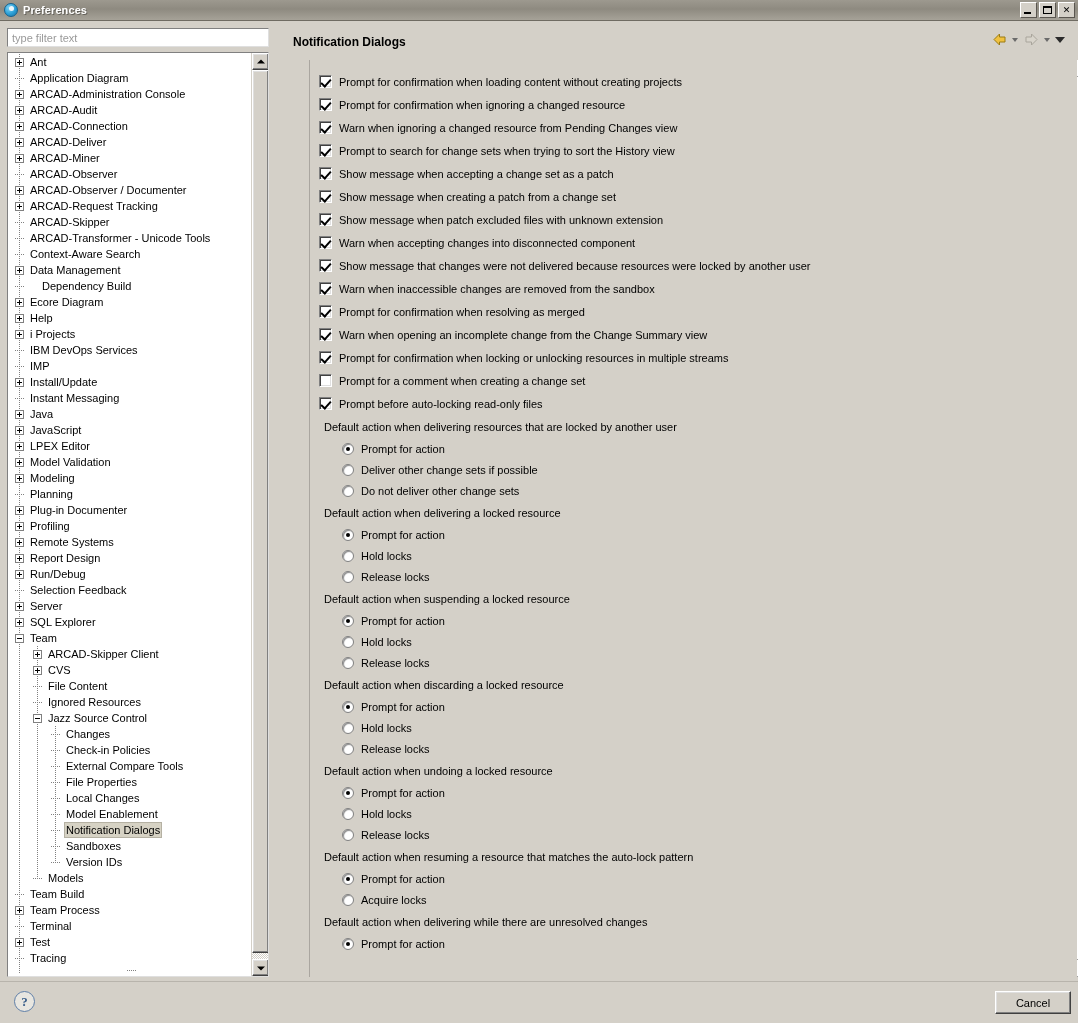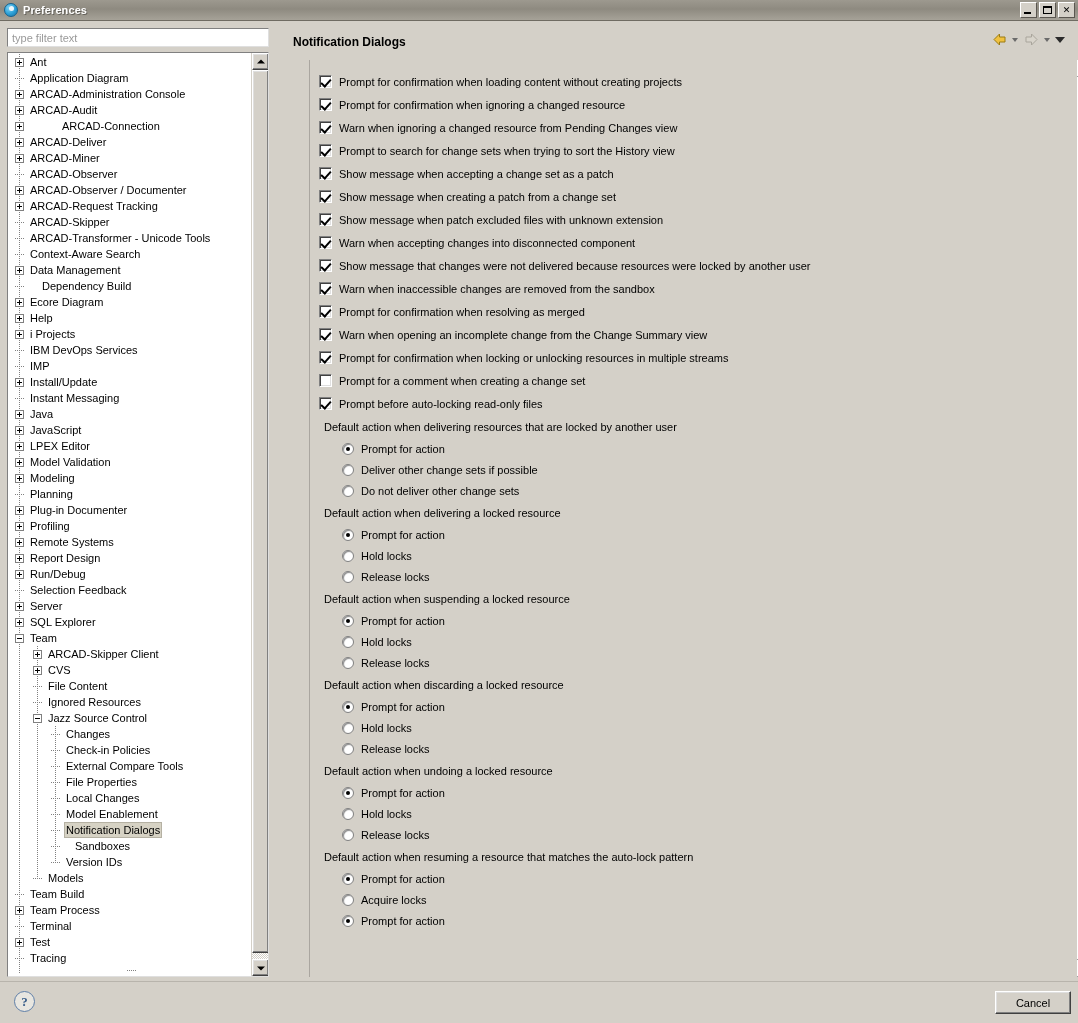--- a/index.html
+++ b/index.html
@@ -370,21 +370,21 @@
             <span class="lbl">Application Diagram</span>
           </div>
           <div class="tnode" style="padding-left: 7px;">
             <span class="twist plus"></span>
             <span class="lbl">ARCAD-Administration Console</span>
           </div>
           <div class="tnode" style="padding-left: 7px;">
             <span class="twist plus"></span>
             <span class="lbl">ARCAD-Audit</span>
           </div>
-          <div class="tnode" style="padding-left: 7px; gap: 32px;">
+          <div class="tnode" style="padding-left: 7px;">
             <span class="twist plus"></span>
             <span class="lbl">ARCAD-Connection</span>
           </div>
           <div class="tnode" style="padding-left: 7px;">
             <span class="twist plus"></span>
             <span class="lbl">ARCAD-Deliver</span>
           </div>
           <div class="tnode" style="padding-left: 7px;">
             <span class="twist plus"></span>
             <span class="lbl">ARCAD-Miner</span>
@@ -550,21 +550,21 @@
             <span class="lbl">Local Changes</span>
           </div>
           <div class="tnode" style="padding-left: 43px;">
             <span class="leafdots"></span>
             <span class="lbl">Model Enablement</span>
           </div>
           <div class="tnode selected" style="padding-left: 43px;">
             <span class="leafdots"></span>
             <span class="lbl">Notification Dialogs</span>
           </div>
-          <div class="tnode" style="padding-left: 43px; gap: 9px;">
+          <div class="tnode" style="padding-left: 43px;">
             <span class="leafdots"></span>
             <span class="lbl">Sandboxes</span>
           </div>
           <div class="tnode" style="padding-left: 43px;">
             <span class="leafdots"></span>
             <span class="lbl">Version IDs</span>
           </div>
           <div class="tnode" style="padding-left: 25px;">
             <span class="leafdots"></span>
             <span class="lbl">Models</span>
@@ -757,20 +757,21 @@
           </div>
           <div class="group-label">Default action when resuming a resource that matches the auto-lock pattern</div>
           <div class="radio-row">
             <span class="rb on"></span>
             <span class="radio-label">Prompt for action</span>
           </div>
           <div class="radio-row">
             <span class="rb"></span>
             <span class="radio-label">Acquire locks</span>
           </div>
+          <div class="group-label">Default action when delivering while there are unresolved changes</div>
           <div class="radio-row">
             <span class="rb on"></span>
             <span class="radio-label">Prompt for action</span>
           </div>
         </div>
     </div>
     <div class="sb-v">
       <div class="sb-btn up">
           <span class="arr up"></span>
         </div>

